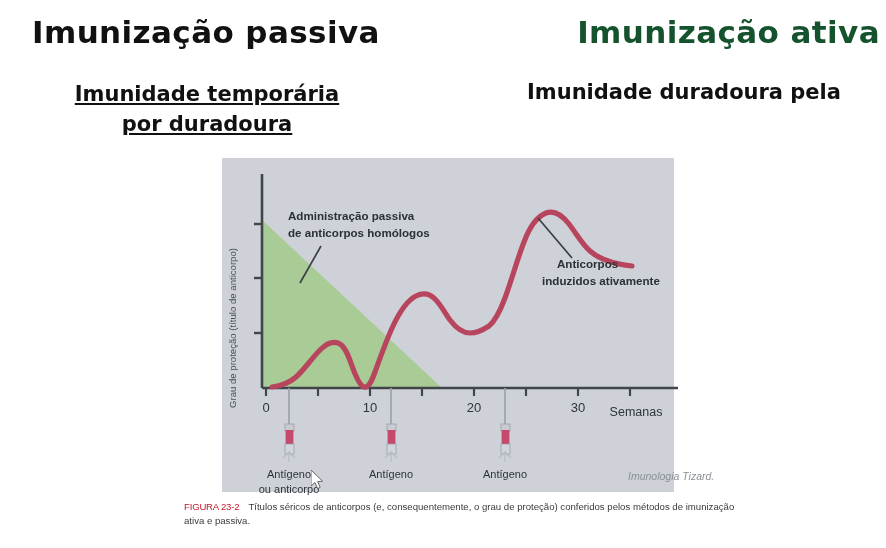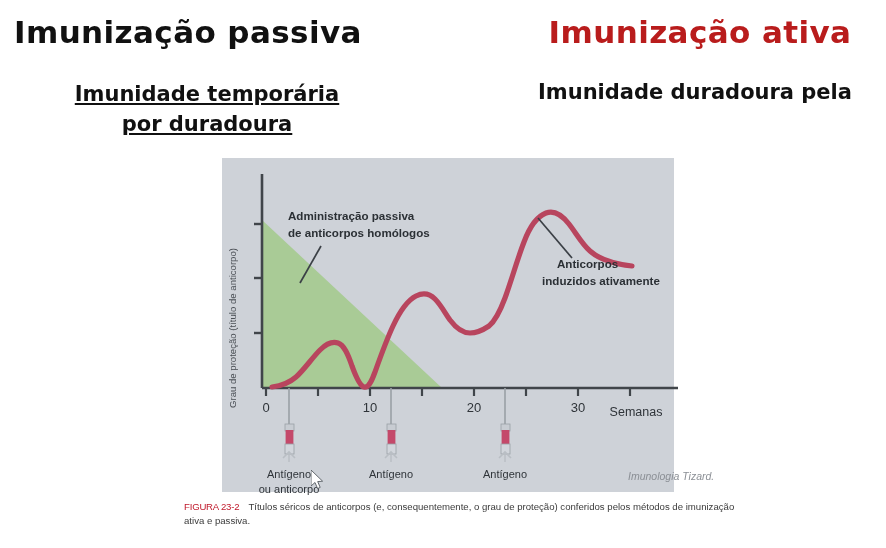--- a/index.html
+++ b/index.html
@@ -12,21 +12,21 @@
     height: 548px;
     position: relative;
     overflow: hidden;
     font-family: "Liberation Sans", sans-serif;
     color: #111;
   }
 
   
   .heading-left {
     position: absolute;
-    left: 14px;
+    left: 32px;
     top: 14px;
     width: 380px;
     font-family: "DejaVu Sans", sans-serif;
     font-size: 31px;
     font-weight: 600;
     letter-spacing: 0.4px;
     color: #111;
     white-space: nowrap;
   }
   .subheading-left {
@@ -40,31 +40,31 @@
     font-weight: 600;
     line-height: 1.42;
     color: #111;
     text-decoration: underline;
   }
   .heading-right {
     position: absolute;
     left: 520px;
     top: 14px;
     width: 360px;
-    text-align: center;
+    text-align: right;
     font-family: "DejaVu Sans", sans-serif;
     font-size: 31px;
     font-weight: 600;
     letter-spacing: 0.4px;
-    color: #b91c1c;
+    color: #14532d;
     white-space: nowrap;
   }
   .subheading-right {
     position: absolute;
-    left: 505px;
+    left: 494px;
     top: 78px;
     width: 380px;
     text-align: center;
     font-family: "DejaVu Sans", sans-serif;
     font-size: 21px;
     font-weight: 600;
     line-height: 1.42;
     color: #111;
   }
 

